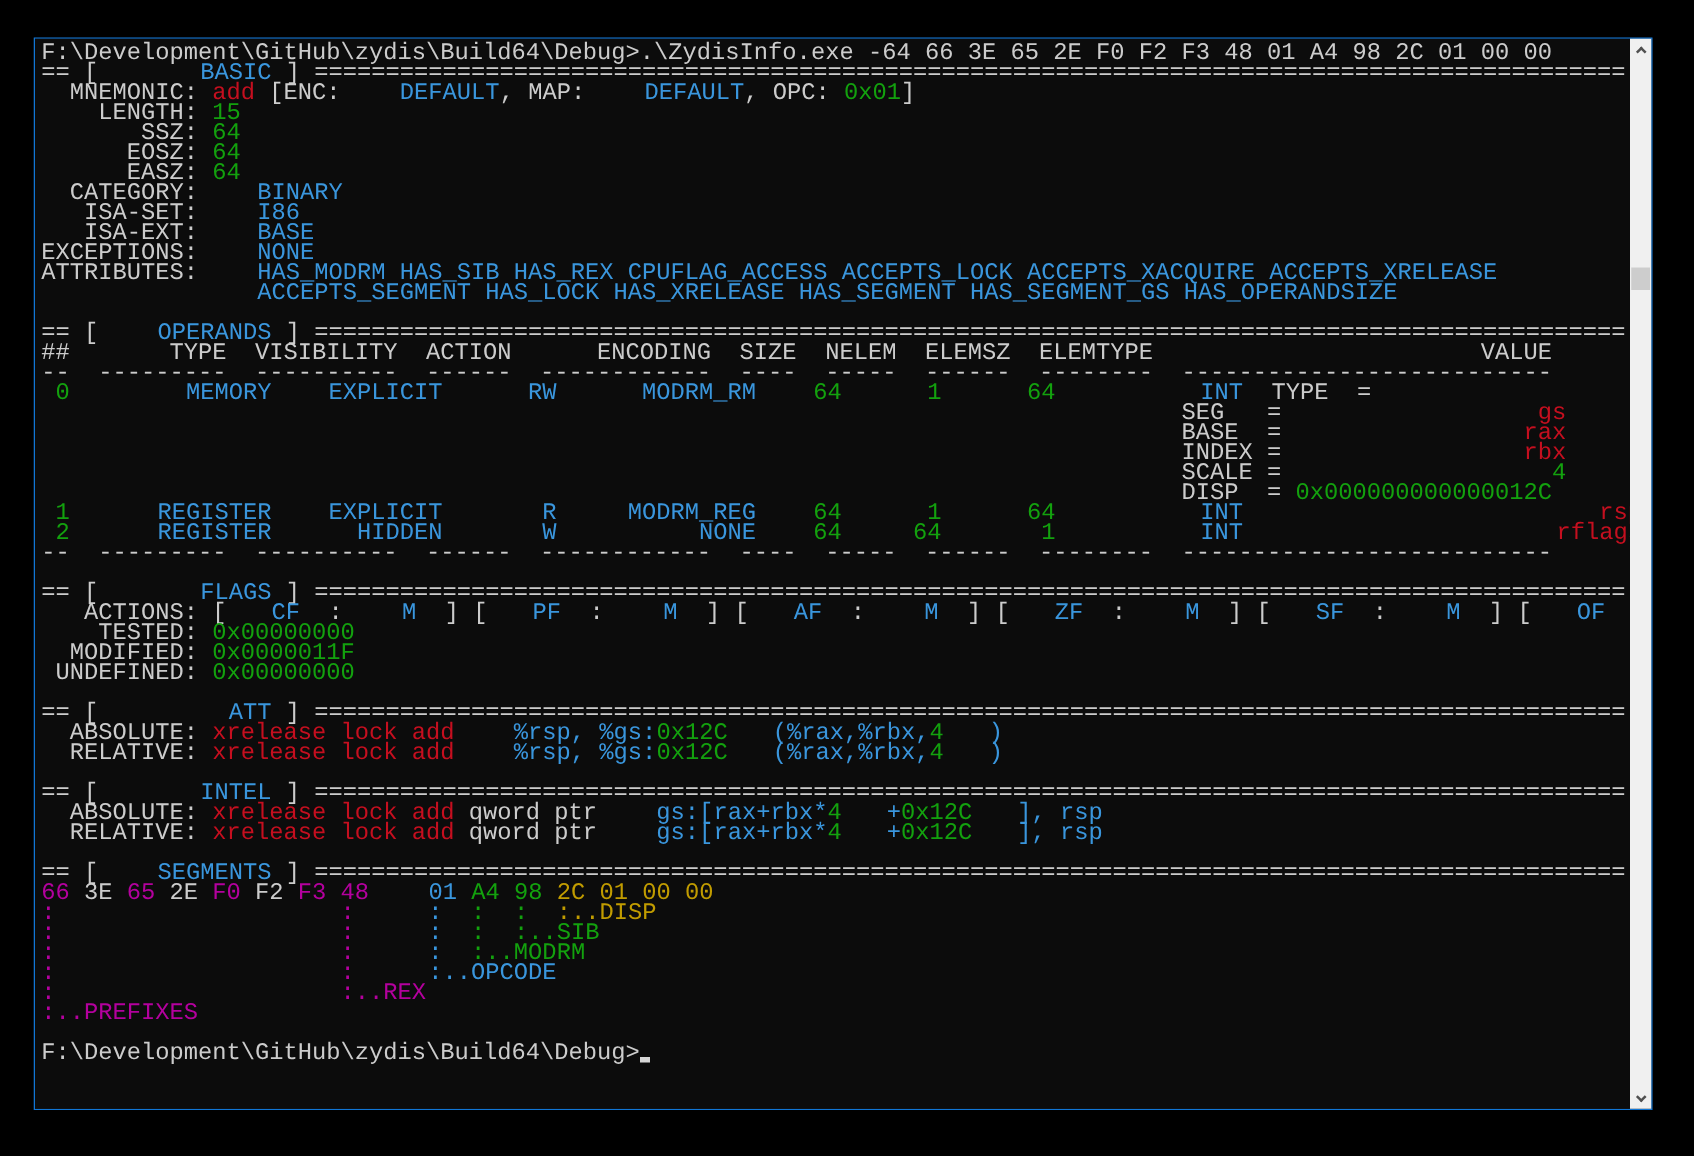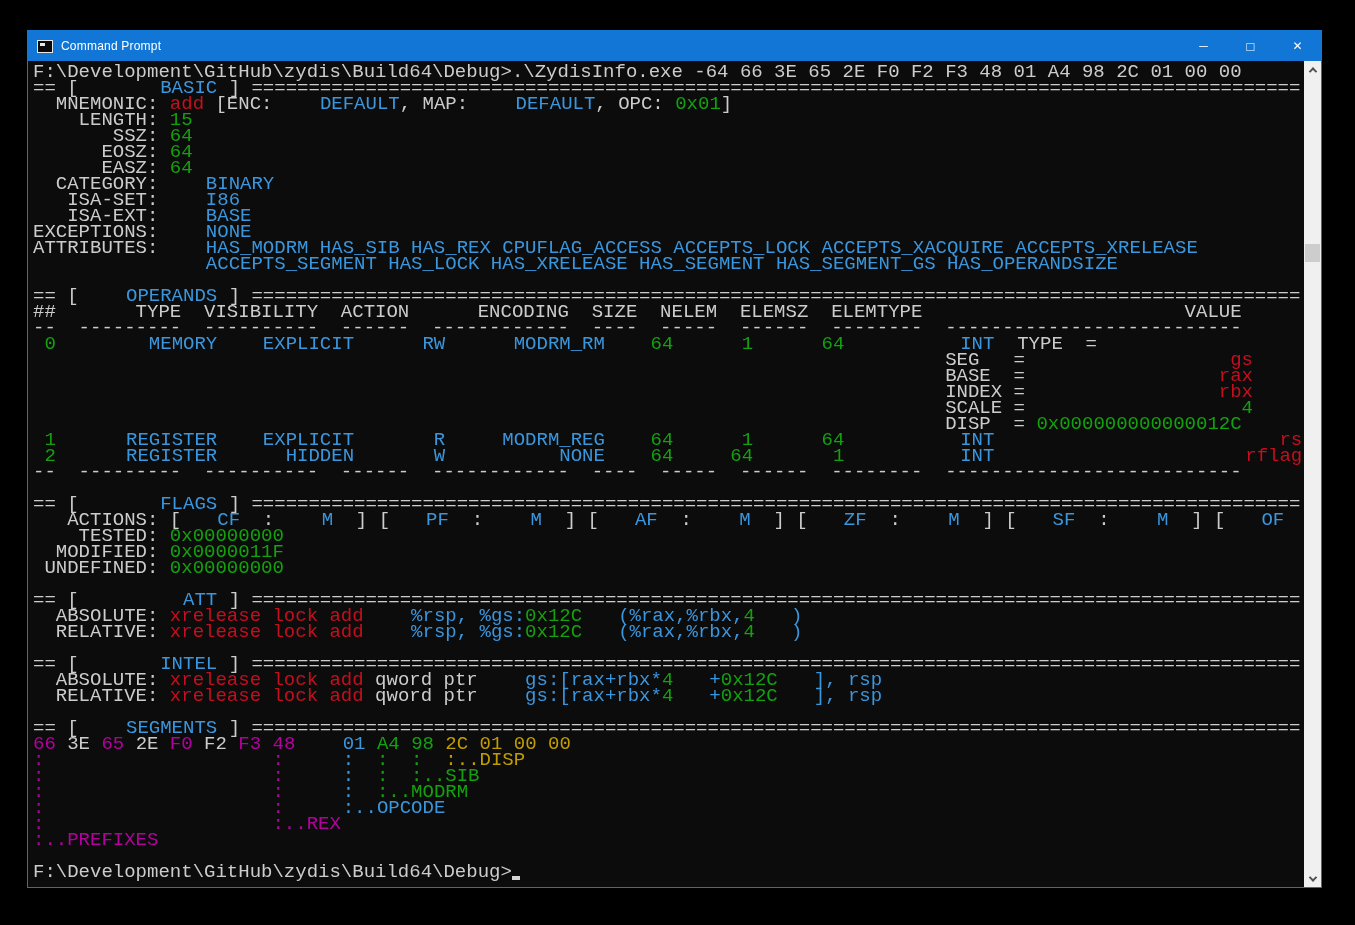--- a/index.html
+++ b/index.html
@@ -64,30 +64,20 @@
   .chev.down{border-right:2px solid var(--scrollarrow);border-bottom:2px solid var(--scrollarrow);transform:rotate(45deg) translate(-1px,-1px);}
   .scroll-thumb{
     position:absolute;left:1px;width:15px;top:183px;height:18px;
     background:var(--scrollthumb);
   }
 </style>
 </head>
 <body>
 
 <div class="window">
-  <div class="titlebar">
-    <div class="cmd-icon">
-      <div class="prompt-mark"></div>
-    </div>
-    <span class="title-text">Command Prompt</span>
-    <div class="tb-spacer"></div>
-    <div class="tb-btn">─</div>
-    <div class="tb-btn max">□</div>
-    <div class="tb-btn">✕</div>
-  </div>
   <div class="body">
     <div class="console">
       <div class="term"><div class="tline"><span class="c-w">F:\Development\GitHub\zydis\Build64\Debug&gt;.\ZydisInfo.exe -64 66 3E 65 2E F0 F2 F3 48 01 A4 98 2C 01 00 00</span></div><div class="tline"><span class="c-w">== [ </span><span class="c-b">   BASIC</span><span class="c-w"> ] ============================================================================================</span></div><div class="tline"><span class="c-w">  MNEMONIC: </span><span class="c-r">add</span><span class="c-w"> [ENC: </span><span class="c-b">DEFAULT</span><span class="c-w">, MAP: </span><span class="c-b">DEFAULT</span><span class="c-w">, OPC: </span><span class="c-g">0x01</span><span class="c-w">]</span></div><div class="tline"><span class="c-w">    LENGTH: </span><span class="c-g">15</span></div><div class="tline"><span class="c-w">       SSZ: </span><span class="c-g">64</span></div><div class="tline"><span class="c-w">      EOSZ: </span><span class="c-g">64</span></div><div class="tline"><span class="c-w">      EASZ: </span><span class="c-g">64</span></div><div class="tline"><span class="c-w">  CATEGORY: </span><span class="c-b">BINARY</span></div><div class="tline"><span class="c-w">   ISA-SET: </span><span class="c-b">I86</span></div><div class="tline"><span class="c-w">   ISA-EXT: </span><span class="c-b">BASE</span></div><div class="tline"><span class="c-w">EXCEPTIONS: </span><span class="c-b">NONE</span></div><div class="tline"><span class="c-w">ATTRIBUTES: </span><span class="c-b">HAS_MODRM HAS_SIB HAS_REX CPUFLAG_ACCESS ACCEPTS_LOCK ACCEPTS_XACQUIRE ACCEPTS_XRELEASE</span></div><div class="tline"><span class="c-b">            ACCEPTS_SEGMENT HAS_LOCK HAS_XRELEASE HAS_SEGMENT HAS_SEGMENT_GS HAS_OPERANDSIZE</span></div><div class="tline">&nbsp;</div><div class="tline"><span class="c-w">== [ </span><span class="c-b">OPERANDS</span><span class="c-w"> ] ============================================================================================</span></div><div class="tline"><span class="c-w">##       TYPE  VISIBILITY  ACTION      ENCODING  SIZE  NELEM  ELEMSZ  ELEMTYPE                       VALUE</span></div><div class="tline"><span class="c-w">--  ---------  ----------  ------  ------------  ----  -----  ------  --------  --------------------------</span></div><div class="tline"><span class="c-g"> 0</span><span class="c-b">     MEMORY    EXPLICIT      RW      MODRM_RM</span><span class="c-g">    64      1      64</span><span class="c-b">       INT</span><span class="c-w">  TYPE  =                </span><span class="c-b">MEM</span></div><div class="tline"><span class="c-w">                                                                                SEG   =                  </span><span class="c-r">gs</span></div><div class="tline"><span class="c-w">                                                                                BASE  =                 </span><span class="c-r">rax</span></div><div class="tline"><span class="c-w">                                                                                INDEX =                 </span><span class="c-r">rbx</span></div><div class="tline"><span class="c-w">                                                                                SCALE =                   </span><span class="c-g">4</span></div><div class="tline"><span class="c-w">                                                                                DISP  = </span><span class="c-g">0x000000000000012C</span></div><div class="tline"><span class="c-g"> 1</span><span class="c-b">   REGISTER    EXPLICIT       R     MODRM_REG</span><span class="c-g">    64      1      64</span><span class="c-b">       INT</span><span class="c-w">                         </span><span class="c-r">rsp</span></div><div class="tline"><span class="c-g"> 2</span><span class="c-b">   REGISTER      HIDDEN       W          NONE</span><span class="c-g">    64     64       1</span><span class="c-b">       INT</span><span class="c-w">                      </span><span class="c-r">rflags</span></div><div class="tline"><span class="c-w">--  ---------  ----------  ------  ------------  ----  -----  ------  --------  --------------------------</span></div><div class="tline">&nbsp;</div><div class="tline"><span class="c-w">== [ </span><span class="c-b">   FLAGS</span><span class="c-w"> ] ============================================================================================</span></div><div class="tline"><span class="c-w">   ACTIONS: [</span><span class="c-b">CF</span><span class="c-w">  : </span><span class="c-b">M</span><span class="c-w">  ] [</span><span class="c-b">PF</span><span class="c-w">  : </span><span class="c-b">M</span><span class="c-w">  ] [</span><span class="c-b">AF</span><span class="c-w">  : </span><span class="c-b">M</span><span class="c-w">  ] [</span><span class="c-b">ZF</span><span class="c-w">  : </span><span class="c-b">M</span><span class="c-w">  ] [</span><span class="c-b">SF</span><span class="c-w">  : </span><span class="c-b">M</span><span class="c-w">  ] [</span><span class="c-b">OF</span><span class="c-w">  : </span><span class="c-b">M</span><span class="c-w">  ]</span></div><div class="tline"><span class="c-w">    TESTED: </span><span class="c-g">0x00000000</span></div><div class="tline"><span class="c-w">  MODIFIED: </span><span class="c-g">0x0000011F</span></div><div class="tline"><span class="c-w"> UNDEFINED: </span><span class="c-g">0x00000000</span></div><div class="tline">&nbsp;</div><div class="tline"><span class="c-w">== [ </span><span class="c-b">     ATT</span><span class="c-w"> ] ============================================================================================</span></div><div class="tline"><span class="c-w">  ABSOLUTE: </span><span class="c-r">xrelease lock add</span><span class="c-w"> </span><span class="c-b">%rsp, %gs:</span><span class="c-g">0x12C</span><span class="c-b">(%rax,%rbx,</span><span class="c-g">4</span><span class="c-b">)</span></div><div class="tline"><span class="c-w">  RELATIVE: </span><span class="c-r">xrelease lock add</span><span class="c-w"> </span><span class="c-b">%rsp, %gs:</span><span class="c-g">0x12C</span><span class="c-b">(%rax,%rbx,</span><span class="c-g">4</span><span class="c-b">)</span></div><div class="tline">&nbsp;</div><div class="tline"><span class="c-w">== [ </span><span class="c-b">   INTEL</span><span class="c-w"> ] ============================================================================================</span></div><div class="tline"><span class="c-w">  ABSOLUTE: </span><span class="c-r">xrelease lock add</span><span class="c-w"> qword ptr </span><span class="c-b">gs:[rax+rbx*</span><span class="c-g">4</span><span class="c-b">+</span><span class="c-g">0x12C</span><span class="c-b">], rsp</span></div><div class="tline"><span class="c-w">  RELATIVE: </span><span class="c-r">xrelease lock add</span><span class="c-w"> qword ptr </span><span class="c-b">gs:[rax+rbx*</span><span class="c-g">4</span><span class="c-b">+</span><span class="c-g">0x12C</span><span class="c-b">], rsp</span></div><div class="tline">&nbsp;</div><div class="tline"><span class="c-w">== [ </span><span class="c-b">SEGMENTS</span><span class="c-w"> ] ============================================================================================</span></div><div class="tline"><span class="c-m">66</span><span class="c-w"> 3E </span><span class="c-m">65</span><span class="c-w"> 2E </span><span class="c-m">F0</span><span class="c-w"> F2 </span><span class="c-m">F3</span><span class="c-w"> </span><span class="c-m">48</span><span class="c-w"> </span><span class="c-b">01</span><span class="c-w"> </span><span class="c-g">A4</span><span class="c-w"> </span><span class="c-g">98</span><span class="c-w"> </span><span class="c-y">2C 01 00 00</span></div><div class="tline"><span class="c-m">:</span><span class="c-w">                    </span><span class="c-m">:</span><span class="c-w">  </span><span class="c-b">:</span><span class="c-w">  </span><span class="c-g">:</span><span class="c-w">  </span><span class="c-g">:</span><span class="c-w">  </span><span class="c-y">:..DISP</span></div><div class="tline"><span class="c-m">:</span><span class="c-w">                    </span><span class="c-m">:</span><span class="c-w">  </span><span class="c-b">:</span><span class="c-w">  </span><span class="c-g">:</span><span class="c-w">  </span><span class="c-g">:..SIB</span></div><div class="tline"><span class="c-m">:</span><span class="c-w">                    </span><span class="c-m">:</span><span class="c-w">  </span><span class="c-b">:</span><span class="c-w">  </span><span class="c-g">:..MODRM</span></div><div class="tline"><span class="c-m">:</span><span class="c-w">                    </span><span class="c-m">:</span><span class="c-w">  </span><span class="c-b">:..OPCODE</span></div><div class="tline"><span class="c-m">:</span><span class="c-w">                    </span><span class="c-m">:..REX</span></div><div class="tline"><span class="c-m">:..PREFIXES</span></div><div class="tline">&nbsp;</div><div class="tline"><span class="c-w">F:\Development\GitHub\zydis\Build64\Debug&gt;</span><span class="cursor"></span></div></div>
     </div>
     <div class="scrollbar">
       <div class="scroll-btn up">
         <div class="chev up"></div>
       </div>
       <div class="scroll-thumb"></div>
       <div class="scroll-btn down">

